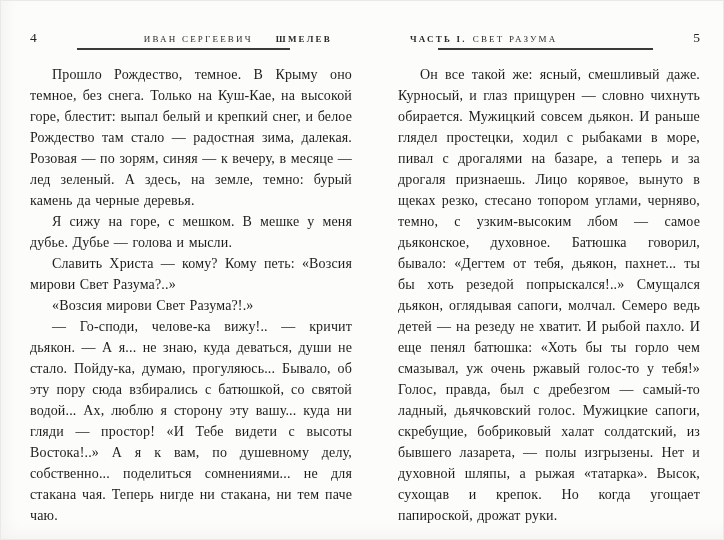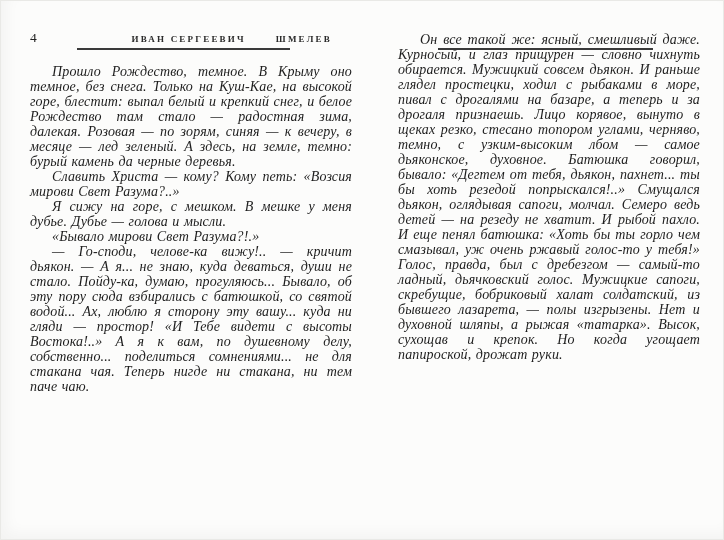--- a/index.html
+++ b/index.html
@@ -47,67 +47,70 @@
   }
   .running-head{
     font-size:9px;
     letter-spacing:2.2px;
     color:#2b2b2b;
     white-space:nowrap;
   }
   .page-left .running-head{margin-right:20px;}
   .page-right .running-head{margin-left:12px;}
   .rh-bold{font-weight:700;}
-  .rh-regular{font-weight:700;}
-  .page-left .rh-bold{margin-left:22px;padding-left:8px;}
+  .rh-regular{font-weight:400;}
+  .page-left .rh-bold{margin-left:15px;padding-left:8px;}
   .page-right .rh-regular{margin-left:6px;}
   .header-rule{
     position:absolute;
     top:48px;
     height:1.5px;
     background:var(--rule);
   }
   .page-left .header-rule{left:77px;width:213px;}
   .page-right .header-rule{left:76px;width:215px;}
   .page-body{
     margin-top:2px;
   }
   .para{
     margin:0;
     font-size:14px;
-    line-height:15px;
+    line-height:21px;
     text-align:justify;
     letter-spacing:0.15px;
     word-spacing:0.8px;
     hyphens:auto;
     color:var(--ink);
-    font-style:italic;
   }
   .para.indent{text-indent:22px;}
 </style>
 </head>
 <body>
 
 <div class="spread">
 
   <div class="page page-left">
     <div class="page-header">
       <span class="folio">4</span>
       <span class="running-head"><span class="rh-regular">ИВАН СЕРГЕЕВИЧ</span><span class="rh-bold">ШМЕЛЕВ</span></span>
     </div>
     <div class="header-rule"></div>
     <div class="page-body">
         <p class="para indent">Прошло Рождество, темное. В Крыму оно темное, без снега. Только на Куш-Кае, на высокой горе, блестит: выпал белый и крепкий снег, и белое Рождество там стало — радостная зима, далекая. Розовая — по зорям, синяя — к вечеру, в месяце — лед зеленый. А здесь, на земле, темно: бурый камень да черные деревья.</p>
+        <p class="para indent">Я сижу на горе, с мешком. В мешке у меня дубье. Дубье — голова и мысли.</p>
         <p class="para indent">Славить Христа — кому? Кому петь: «Возсия мирови Свет Разума?..»</p>
-        <p class="para indent">Я сижу на горе, с мешком. В мешке у меня дубье. Дубье — голова и мысли.</p>
-        <p class="para indent">«Бывало мирови Свет Разума?!.»</p>
+        <p class="para indent">«Возсия мирови Свет Разума?!.»</p>
         <p class="para indent">— Го-споди, челове-ка вижу!.. — кричит дьякон. — А я... не знаю, куда деваться, души не стало. Пойду-ка, думаю, прогуляюсь... Бывало, об эту пору сюда взбирались с батюшкой, со святой водой... Ах, люблю я сторону эту вашу... куда ни гляди — простор! «И Тебе видети с высоты Востока!..» А я к вам, по душевному делу, собственно... поделиться сомнениями... не для стакана чая. Теперь нигде ни стакана, ни тем паче чаю.</p>
       </div>
   </div>
 
   <div class="page page-right">
+    <div class="page-header">
+      <span class="running-head"><span class="rh-bold">ЧАСТЬ I.</span><span class="rh-regular">СВЕТ РАЗУМА</span></span>
+      <span class="folio">5</span>
+    </div>
     <div class="header-rule"></div>
     <div class="page-body">
         <p class="para indent">Он все такой же: ясный, смешливый даже. Курносый, и глаз прищурен — словно чихнуть обирается. Мужицкий совсем дьякон. И раньше глядел простецки, ходил с рыбаками в море, пивал с дрогалями на базаре, а теперь и за дрогаля признаешь. Лицо корявое, вынуто в щеках резко, стесано топором углами, черняво, темно, с узким-высоким лбом — самое дьяконское, духовное. Батюшка говорил, бывало: «Дегтем от тебя, дьякон, пахнет... ты бы хоть резедой попрыскался!..» Смущался дьякон, оглядывая сапоги, молчал. Семеро ведь детей — на резеду не хватит. И рыбой пахло. И еще пенял батюшка: «Хоть бы ты горло чем смазывал, уж очень ржавый голос-то у тебя!» Голос, правда, был с дребезгом — самый-то ладный, дьячковский голос. Мужицкие сапоги, скребущие, бобриковый халат солдатский, из бывшего лазарета, — полы изгрызены. Нет и духовной шляпы, а рыжая «татарка». Высок, сухощав и крепок. Но когда угощает папироской, дрожат руки.</p>
       </div>
   </div>
 
 </div>
 
 </body></html>

